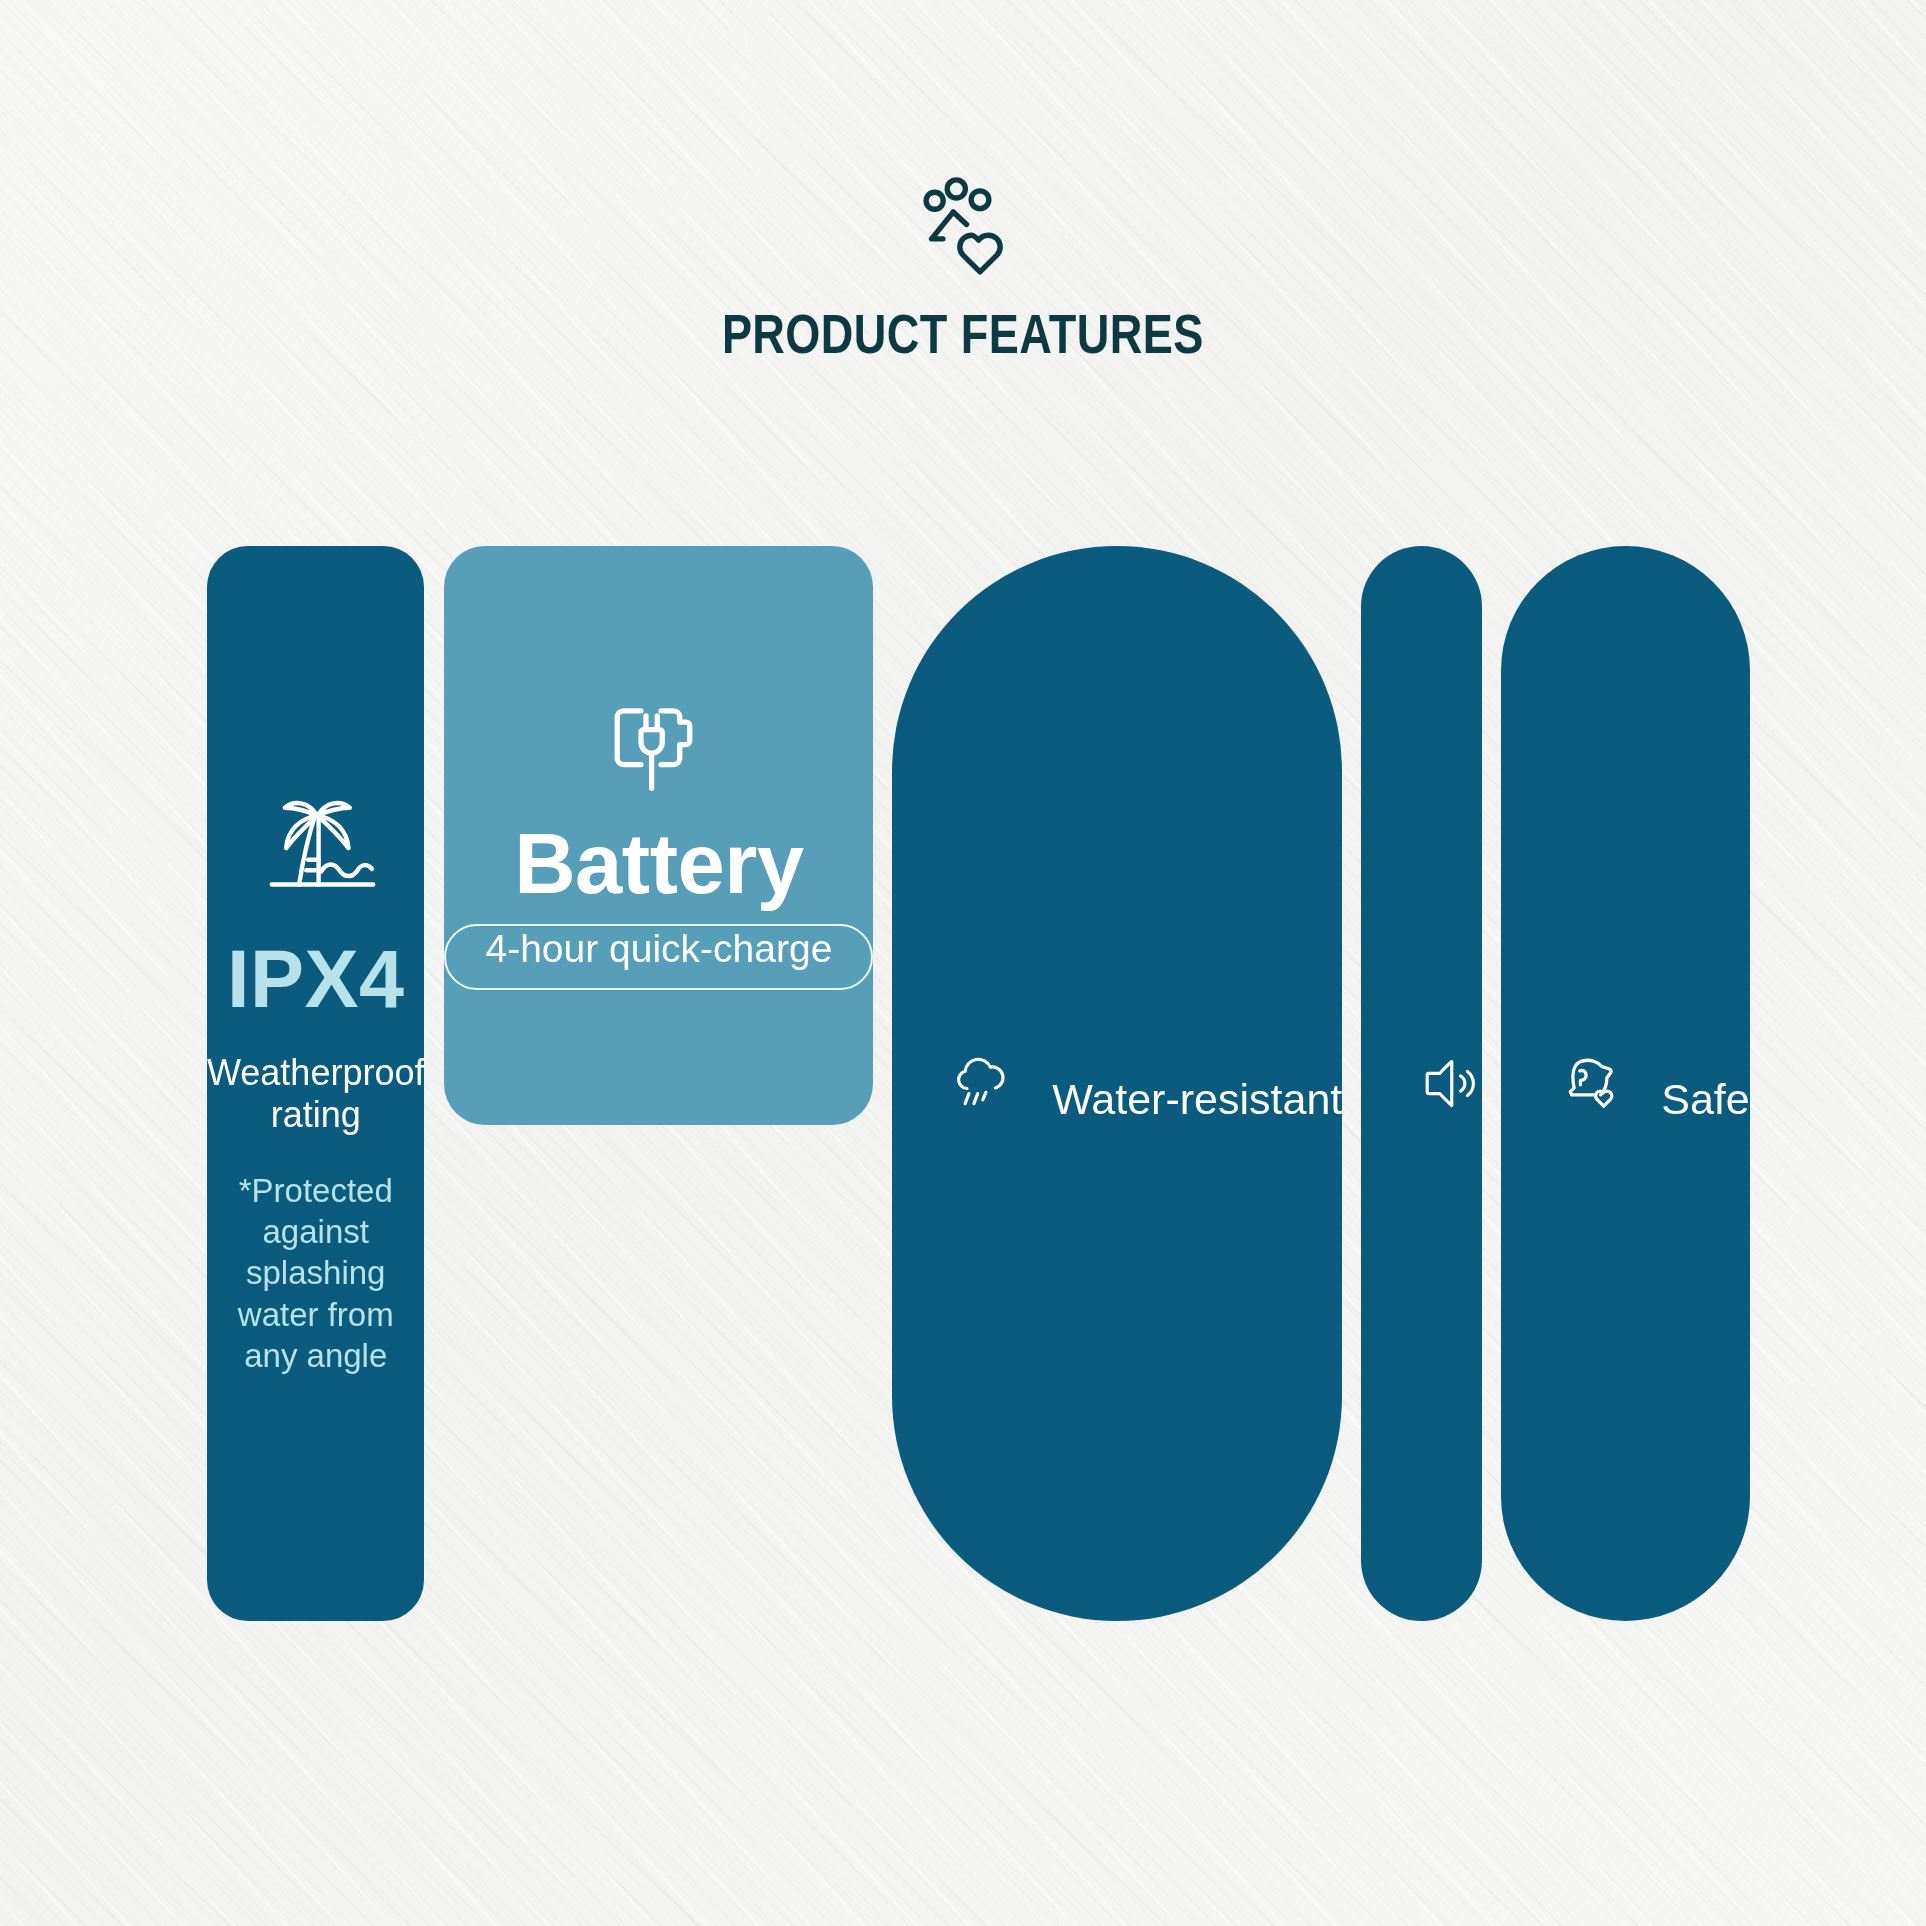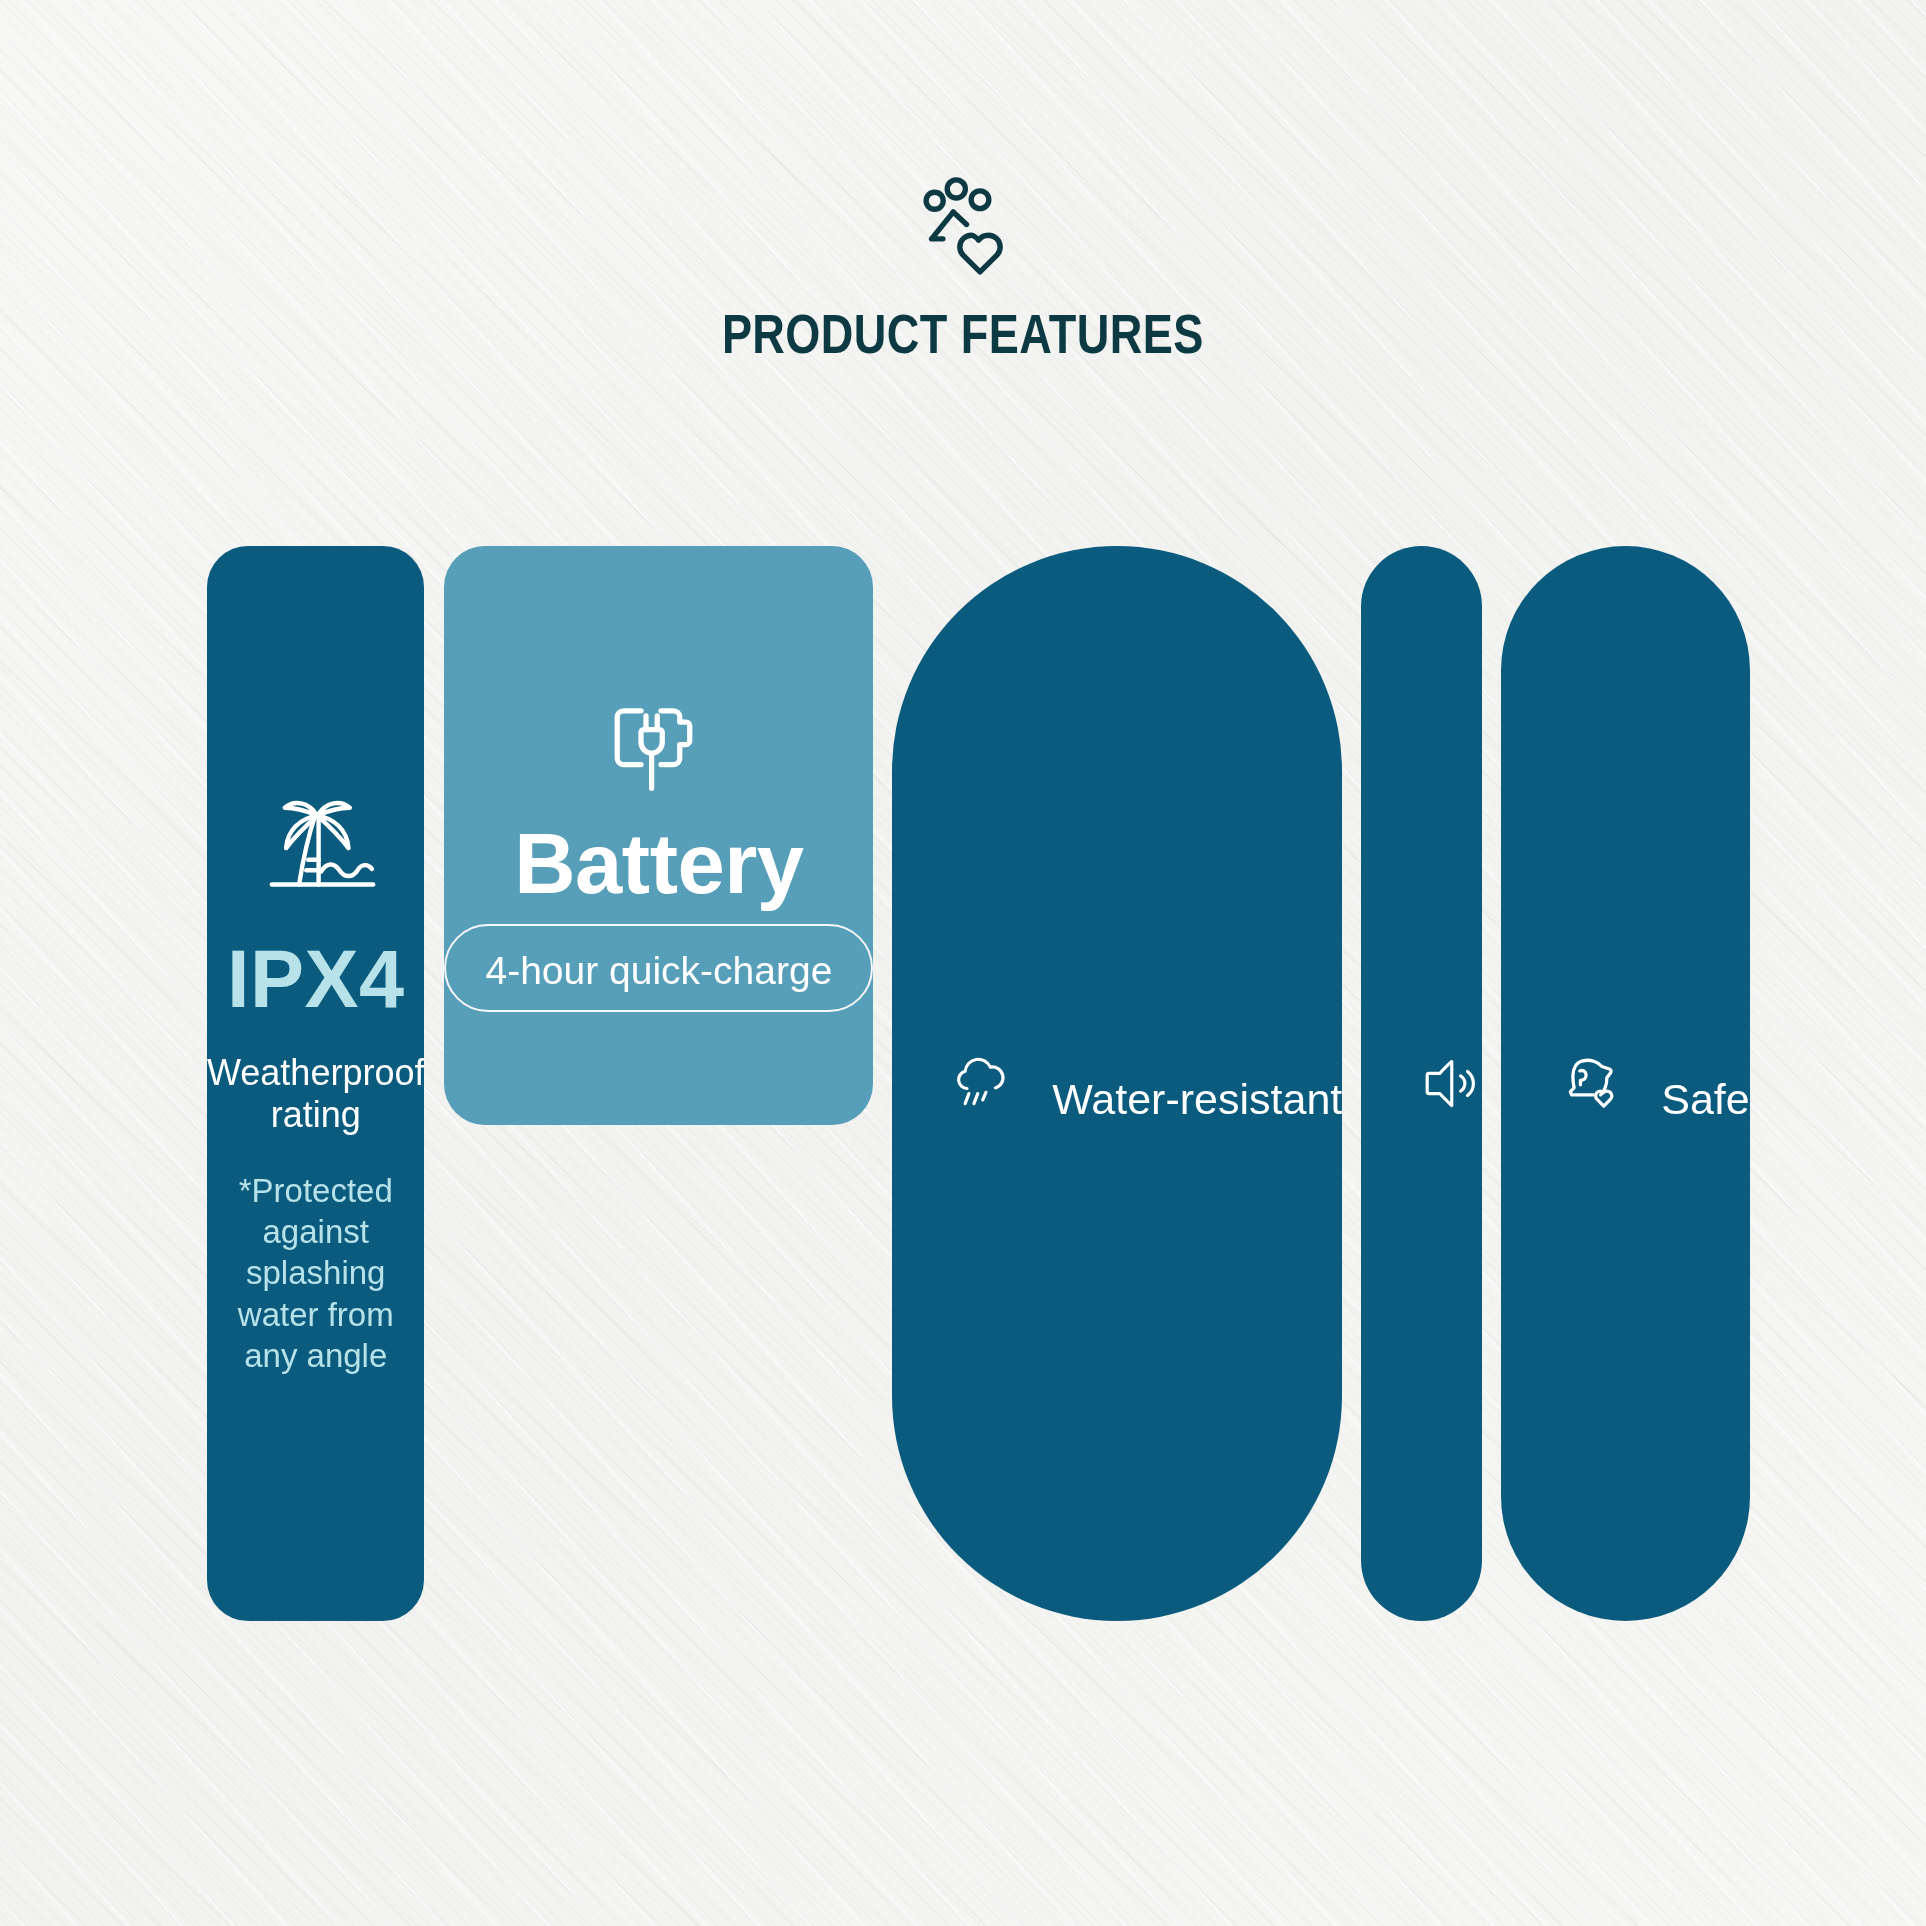--- a/index.html
+++ b/index.html
@@ -138,21 +138,21 @@
     font-weight:bold;
     color:#ffffff;
     line-height:1.05;
     letter-spacing:-0.5px;
   }
 
   #quick-charge-pill {
     margin-top:15px;
     border:2.7px solid rgba(255,255,255,0.93);
     border-radius:530px;
-    padding:23px 39px 17px;
+    padding:1px 39px 17px;
     font-size:39px;
     color:#ffffff;
     font-weight:400;
     white-space:nowrap;
   }
 
   .feature-pill {
     flex:1;
     background:#0a5b7d;
     border-radius:530px;

